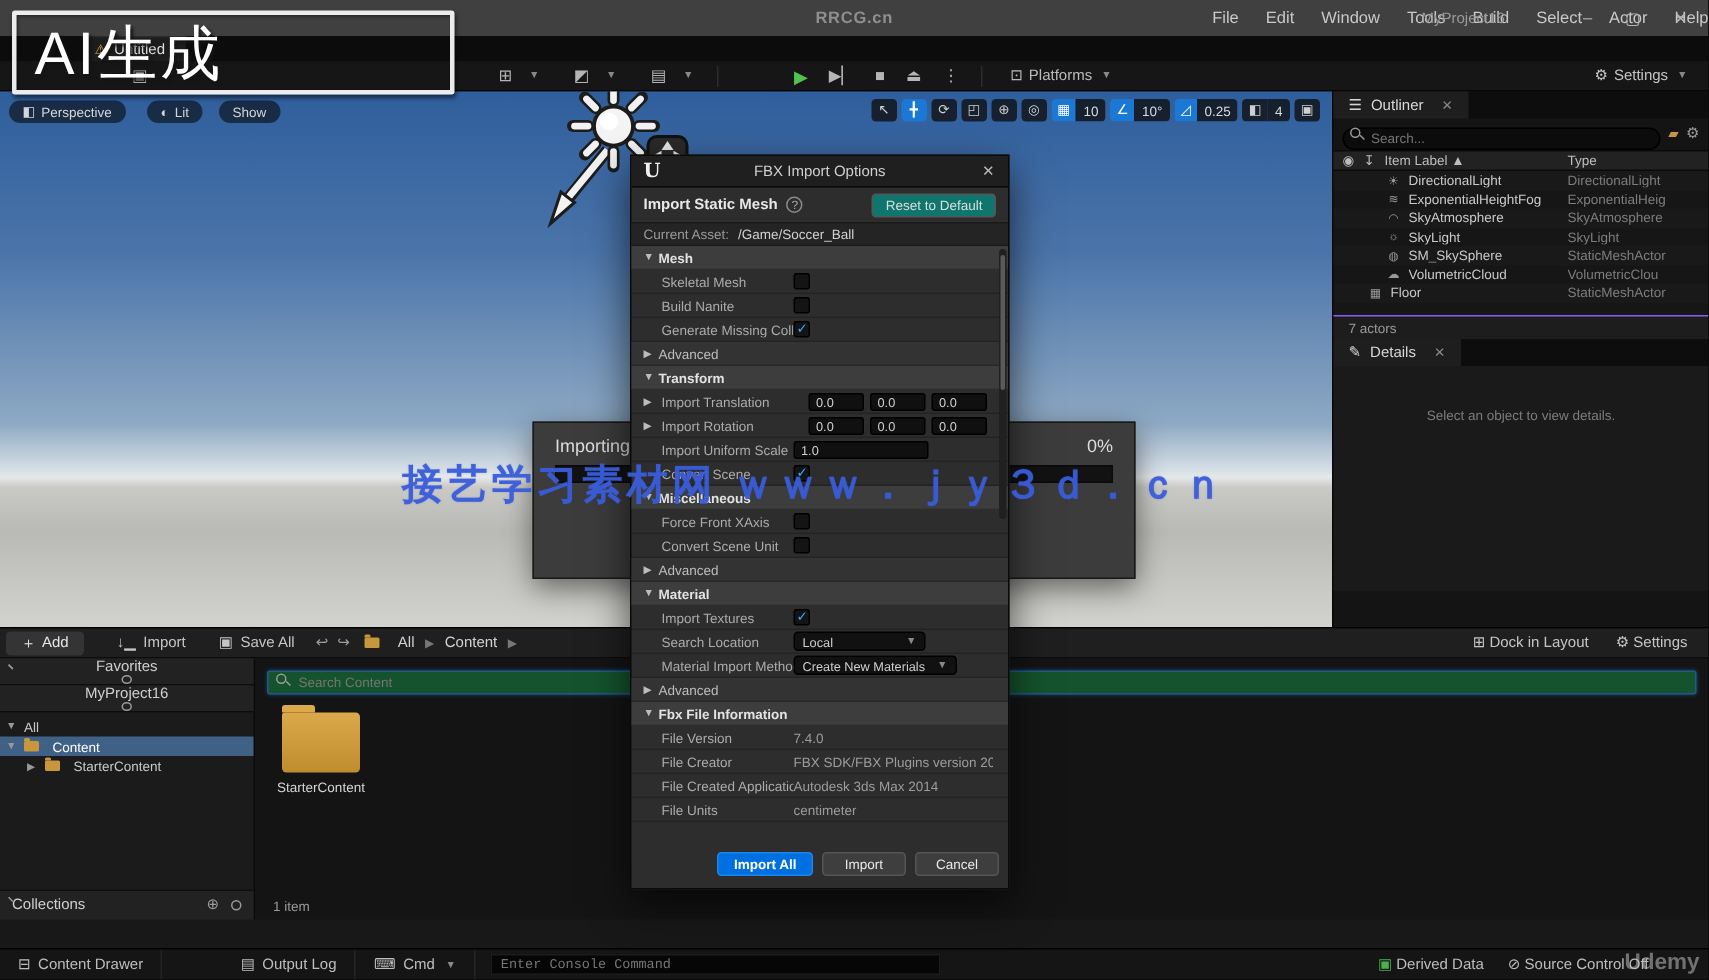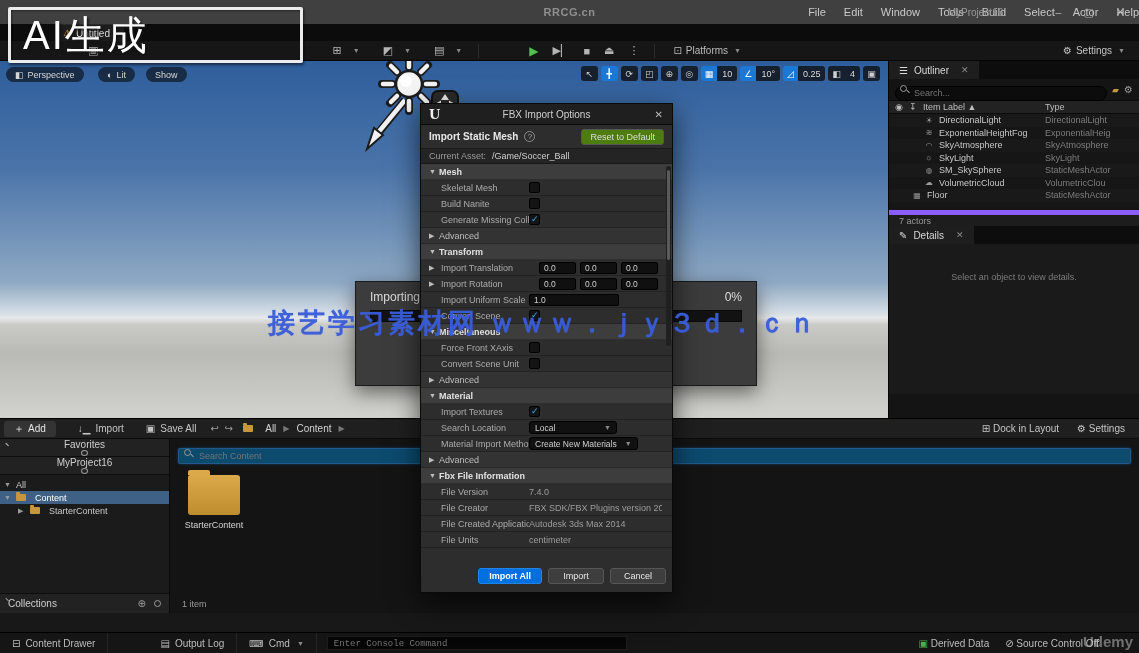--- a/index.html
+++ b/index.html
@@ -56,38 +56,38 @@
   .ocols .cl-type { margin-left:auto; width:88px; }
   .orows { height:96px; overflow:hidden; background:#161616; }
   .orow { display:flex; align-items:center; height:12.5px; font-size:9px; color:#c9c9c9; padding:0 6px; }
   .orow:nth-child(odd){ background:#191919; }
   .oicon { width:12px; text-align:center; margin-right:4px; font-size:8px; color:#9a9a9a; flex:0 0 auto; }
   .olabel { white-space:nowrap; overflow:hidden; }
   .otype { margin-left:auto; width:88px; color:#7d7d7d; white-space:nowrap; overflow:hidden; flex:0 0 auto; }
   .indent1 { padding-left:22px; } .indent2 { padding-left:34px; }
   .fold { display:inline-block; width:10px; height:7px; background:#c8963c; border-radius:1px; position:relative; margin-right:5px; flex:0 0 auto; }
   .fold::before { content:""; position:absolute; left:0; top:-2px; width:4px; height:2px; background:#c8963c; border-radius:1px 1px 0 0; }
-  .ofooter { height:16px; display:flex; align-items:center; padding:0 10px; font-size:9px; color:#9a9a9a; background:#1d1d1d; border-top:5px solid #8b5cf6; }
+  .ofooter { height:16px; display:flex; align-items:center; padding:0 10px; font-size:9px; color:#9a9a9a; background:#1d1d1d; border-top:1px solid #8b5cf6; }
   .details-body { height:150px; background:#1a1a1a; display:flex; justify-content:center; padding-top:28px; font-size:9px; color:#7c7c7c; }
 
   
   .progress-win { position:absolute; left:355px; top:281px; width:402px; height:105px; background:#3c3c3c; border:1px solid #191919; box-shadow:0 6px 18px rgba(0,0,0,.5); z-index:5; }
   .pw-row { display:flex; align-items:center; justify-content:space-between; padding:8px 14px 4px 14px; font-size:12px; color:#dcdcdc; }
   .pw-bar { margin:2px 14px; height:12px; background:#121212; border:1px solid #0a0a0a; }
 
   
   .fbx { position:absolute; left:420px; top:103px; width:253px; height:490px; background:#2d2d2d; border:1px solid #0a0a0a; box-shadow:0 10px 26px rgba(0,0,0,.65); z-index:10; font-size:9px; }
   .fbx-title { height:21px; background:#1f1f1f; display:flex; align-items:center; border-bottom:1px solid #0a0a0a; }
   .ulogo { font-family:"DejaVu Serif","Liberation Serif",serif; font-weight:bold; color:#f0f0f0; font-size:13px; padding:0 8px; }
   .fbx-title .t { position:absolute; left:0; right:0; text-align:center; color:#cfcfcf; font-size:10px; }
   .fbx-title .x { margin-left:auto; padding:0 9px; color:#bbb; font-size:10px; z-index:1; }
   .fbx-head { height:23px; display:flex; align-items:center; padding:0 8px; gap:6px; }
   .fbx-head .h { color:#e8e8e8; font-weight:bold; font-size:10px; }
   .qmark { width:11px; height:11px; border:1px solid #8a8a8a; border-radius:50%; color:#aaa; font-size:8px; display:flex; align-items:center; justify-content:center; }
-  .resetbtn { margin-left:auto; background:#4d7c0f; border:1px solid #565656; border-radius:3px; color:#ddd; font-size:9px; padding:2px 8px; }
+  .resetbtn { margin-left:auto; background:#0f766e; border:1px solid #565656; border-radius:3px; color:#ddd; font-size:9px; padding:2px 8px; }
   .assetrow { height:16px; background:#242424; display:flex; align-items:center; gap:6px; padding:0 8px; border-top:1px solid #1a1a1a; border-bottom:1px solid #1a1a1a; }
   .assetrow .al { color:#9a9a9a; } .assetrow .av { color:#d0d0d0; }
   .fbx-rows { position:relative; }
   .drow { display:flex; align-items:center; height:16px; padding:0 10px 0 8px; color:#ababab; border-bottom:1px solid rgba(0,0,0,.22); }
   .drow .tri { width:10px; font-size:7px; color:#bdbdbd; flex:0 0 auto; }
   .drow.sec { background:#3d3d3d; color:#e2e2e2; font-weight:bold; }
   .drow.adv { background:#333; color:#bdbdbd; }
   .plabel { width:100px; padding-left:12px; white-space:nowrap; overflow:hidden; flex:0 0 auto; }
   .plabel.noind { padding-left:2px; }
   .cb { width:11px; height:11px; background:#141414; border:1px solid #000; border-radius:2px; position:relative; flex:0 0 auto; }
@@ -114,21 +114,21 @@
   .cd-left { position:absolute; left:0; top:20px; width:170px; height:174px; background:#1b1b1b; border-right:1px solid #0a0a0a; font-size:10px; }
   .cd-sec { height:18px; display:flex; align-items:center; justify-content:space-between; padding:0 8px; color:#cfcfcf; background:#222; border-bottom:1px solid #0d0d0d;flex-direction:column; }
   .tree { padding-top:3px; }
   .trow { display:flex; align-items:center; height:13px; padding:0 4px; gap:4px; font-size:9px; color:#c9c9c9; }
   .trow.selected { background:#3e6185; color:#fff; }
   .trow .tchev { font-size:7px; color:#999; width:8px; }
   .cd-collections { position:absolute; left:0; bottom:0; width:100%; height:20px; display:flex; align-items:center; justify-content:space-between; background:#222; padding:0 8px; border-top:1px solid #0d0d0d; font-size:10px; color:#cfcfcf; }
   .cic { display:flex; gap:8px; align-items:center; color:#9c9c9c; }
   .cd-main { position:absolute; left:170px; top:20px; width:969px; height:174px; background:#141414; }
   .cd-search { position:absolute; left:8px; top:6px; width:953px; height:16px; }
-  .cd-search input { width:100%; height:16px; background:#0c4a6e; border:1px solid #205a8c; border-radius:2px; color:#9ab; font-size:9px; padding:0 6px 0 20px; outline:none; box-shadow:0 0 3px rgba(30,110,180,.5); }
+  .cd-search input { width:100%; height:16px; background:#14532d; border:1px solid #205a8c; border-radius:2px; color:#9ab; font-size:9px; padding:0 6px 0 20px; outline:none; box-shadow:0 0 3px rgba(30,110,180,.5); }
   .folder-tile { position:absolute; left:12px; top:36px; width:64px; display:flex; flex-direction:column; align-items:center; gap:5px; }
   .bigfolder { width:52px; height:40px; background:linear-gradient(#dca94a,#c08d2e); border-radius:2px 3px 3px 3px; position:relative; }
   .bigfolder::before { content:""; position:absolute; left:0; top:-5px; width:22px; height:5px; background:#dca94a; border-radius:2px 2px 0 0; }
   .ftlabel { font-size:9px; color:#d5d5d5; }
   .cd-count { position:absolute; left:12px; bottom:4px; font-size:9px; color:#9a9a9a; }
 
   
   .statusbar { position:absolute; left:0; top:632px; width:1139px; height:21px; background:#151515; border-top:1px solid #000; display:flex; align-items:center; font-size:10px; color:#bdbdbd; }
   .sb-item { display:flex; align-items:center; gap:5px; padding:0 12px; height:100%; border-right:1px solid #242424; }
   .console { width:300px; height:14px; background:#060606; border:1px solid #1c1c1c; margin-left:10px; }

